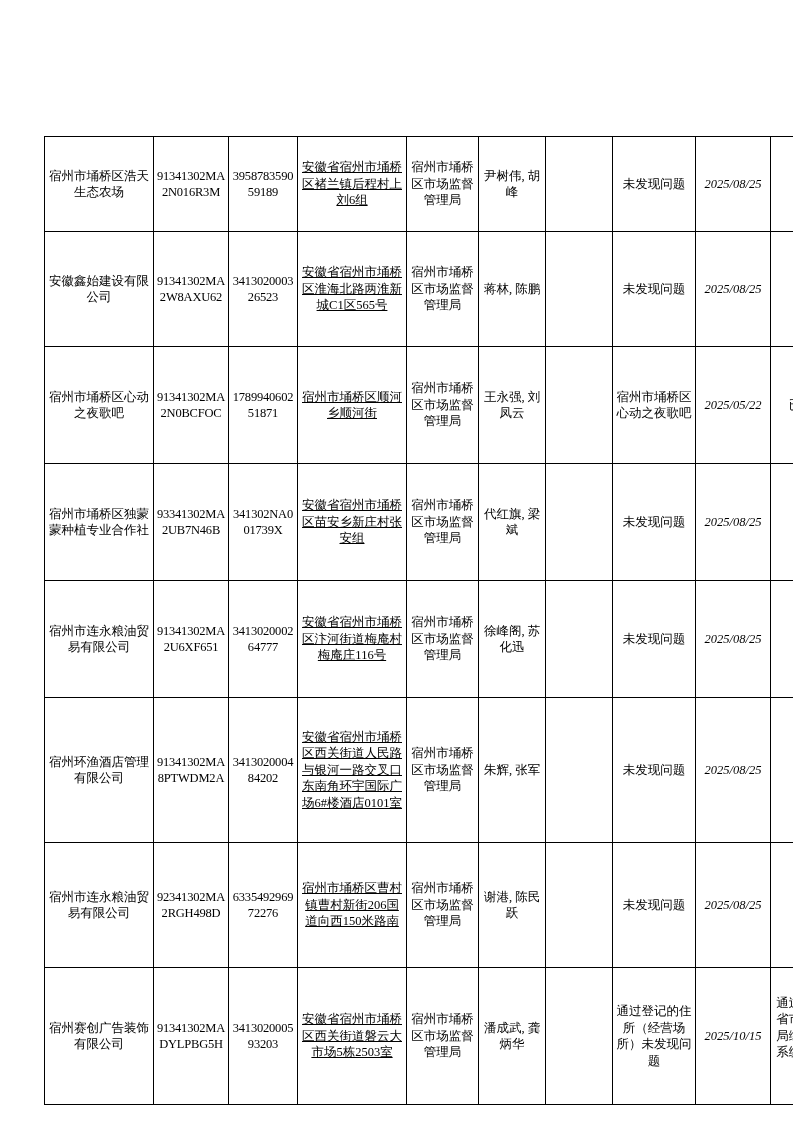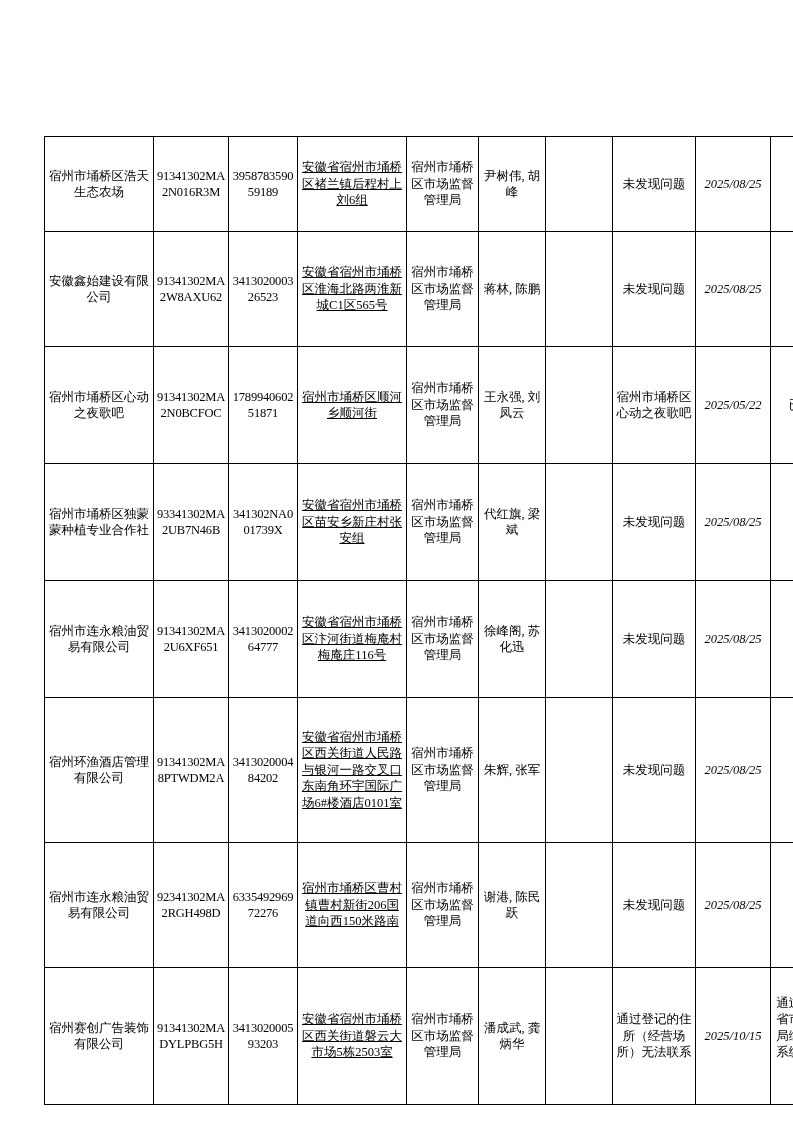--- a/index.html
+++ b/index.html
@@ -148,19 +148,19 @@
         <td class="c9">无</td>
       </tr>
       <tr class="r7">
         <td class="c0">宿州赛创广告装饰有限公司</td>
         <td class="c1">91341302MADYLPBG5H</td>
         <td class="c2">341302000593203</td>
         <td class="c3">安徽省宿州市埇桥区西关街道磐云大市场5栋2503室</td>
         <td class="c4">宿州市埇桥区市场监督管理局</td>
         <td class="c5">潘成武, 龚炳华</td>
         <td class="c6"></td>
-        <td class="c7">通过登记的住所（经营场所）无法联系</td>
+        <td class="c7">通过登记的住所（经营场所）未发现问题</td>
         <td class="c8">2025/10/15</td>
         <td class="c9">通过皖政通安徽省市场监督管理局综合业务管理系统进入异常名录</td>
       </tr>
     </tbody>
   </table>
 </div>
 
 </body></html>

